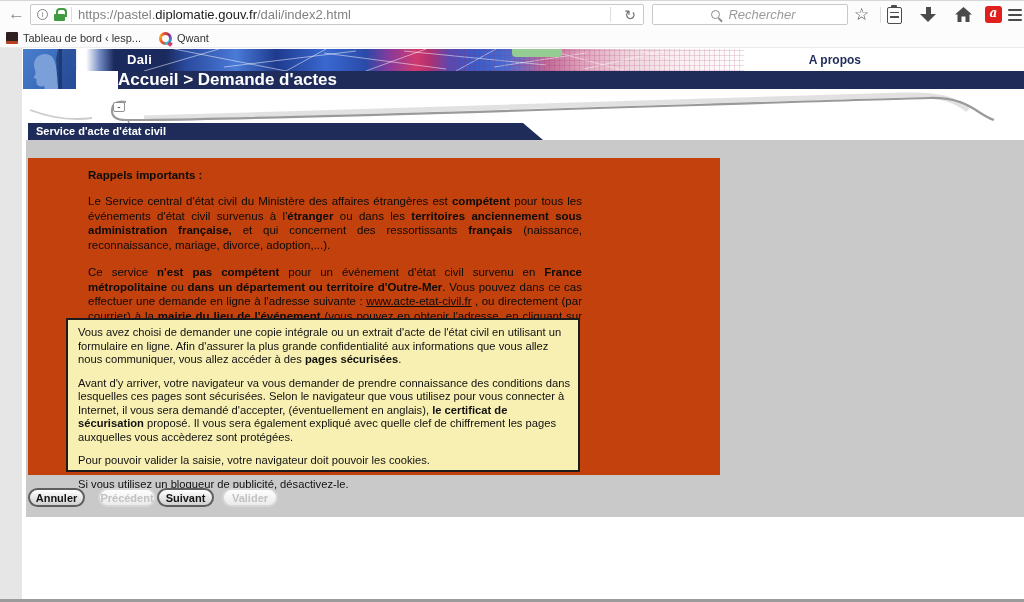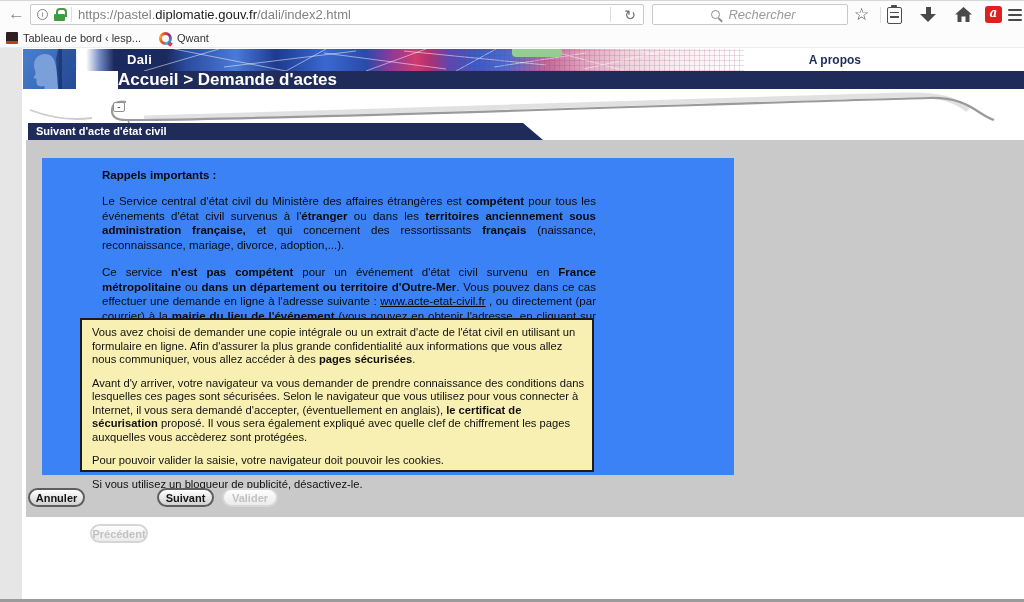--- a/index.html
+++ b/index.html
@@ -80,38 +80,38 @@
   .swoosh{position:absolute;left:24px;top:40px;}
   .minusbox{position:absolute;left:113px;top:54px;width:12px;height:10px;background:#fff;border:1px solid #8f8f8f;
         border-radius:2px;font-size:10px;line-height:7px;text-align:center;color:#444;cursor:pointer;}
 
   .tabbar{position:absolute;left:28px;top:75px;width:515px;height:17px;background:#1f2c5a;
         clip-path:polygon(0 0,calc(100% - 20px) 0,100% 100%,0 100%);
         color:#fff;font-size:11px;font-weight:bold;line-height:17px;padding-left:8px;}
 
   .grayarea{position:absolute;left:26px;top:92px;width:998px;height:377px;background:#c9c9c9;}
 
-  .bluepanel{position:absolute;left:28px;top:110px;width:692px;height:317px;background:#3b82f6;
-        font-size:11.5px;color:#0b0b0b;margin-left:14px;}
+  .bluepanel{position:absolute;left:28px;top:110px;width:692px;height:317px;background:#c2410c;
+        font-size:11.5px;color:#0b0b0b;}
   .panel-inner{position:absolute;left:60px;top:11px;width:494px;}
   .intro-h{font-weight:bold;margin:0 0 0 0;}
   .panel-inner p{margin:13px 0 0 0;line-height:14.5px;}
   .just{text-align:justify;}
   .b{font-weight:bold;} .u{text-decoration:underline;cursor:pointer;}
 
   .notice{position:absolute;left:38px;top:160px;width:514px;height:154px;background:#f8efb2;
         border:2px solid #1c1c1c;padding:6px 8px 16px 10px;font-size:11.2px;color:#111;}
   .notice p{margin:0 0 10px 0;line-height:13.5px;}
 
   .pill{position:absolute;top:440px;height:19px;border-radius:9.5px;font-family:"Liberation Sans",sans-serif;
         font-size:11px;font-weight:bold;padding:0;cursor:pointer;
         background:linear-gradient(#ffffff,#d0d0d0);border:2px solid #5e5e5e;color:#141414;}
   .pill.disabled{background:linear-gradient(#fdfdfd,#ebebeb);border:2px solid #d6d6d6;color:#c2c2c2;cursor:default;}
   .btn-annuler{left:28px;width:57px;}
-  .btn-precedent{left:90px;width:58px;margin-top:36px;}
+  .btn-precedent{left:98px;width:58px;}
   .btn-suivant{left:157px;width:57px;}
   .btn-valider{left:222px;width:56px;}
 
   .bottomline{position:absolute;left:0;top:551px;width:1024px;height:3px;background:#9b9b9b;}
 </style>
 </head>
 <body>
 
 <div class="screen">
 
@@ -200,21 +200,21 @@
     <span class="apropos">A propos</span>
 
     <svg class="swoosh" width="1000" height="35" viewBox="0 0 1000 35">
       <path d="M120,30 C400,22 750,10 880,7 c35,-1 50,4 64,15" stroke="#dcdcdc" stroke-width="5" fill="none" opacity="0.85"></path>
       <path d="M102,14 q-14,-2 -14,9 q0,9 14,9 l20,0 C300,30 750,14 905,10 c40,-1 47,16 65,22" stroke="#9a9a9a" stroke-width="2.2" fill="none"></path>
       <path d="M6,22 q32,12 62,8" stroke="#cccccc" stroke-width="1.8" fill="none"></path>
       <path d="M104,32 l1,3" stroke="#9a9a9a" stroke-width="1.5" fill="none"></path>
     </svg>
     <div class="minusbox">-</div>
 
-    <div class="tabbar">Suivant d'acte d'état civil</div>
+    <div class="tabbar">Service d'acte d'état civil</div>
 
     <div class="grayarea"></div>
 
     <div class="bluepanel">
       <div class="panel-inner">
         <div class="intro-h">Rappels importants :</div>
         <p class="just"><span>Le Service central d'état civil du Ministère des affaires étrangères est </span><span class="b">compétent</span><span> pour tous les événements d'état civil survenus à l'</span><span class="b">étranger</span><span> ou dans les </span><span class="b">territoires anciennement sous administration française,</span><span> et qui concernent des ressortissants </span><span class="b">français</span><span> (naissance, reconnaissance, mariage, divorce, adoption,...).</span></p>
         <p class="just"><span>Ce service </span><span class="b">n'est pas compétent</span><span> pour un événement d'état civil survenu en </span><span class="b">France métropolitaine</span><span> ou </span><span class="b">dans un département ou territoire d'Outre-Mer</span><span>. Vous pouvez dans ce cas effectuer une demande en ligne à l'adresse suivante : </span><span class="u">www.acte-etat-civil.fr</span><span> , ou directement (par courrier) à la </span><span class="b">mairie du lieu de l'événement</span><span> (vous pouvez en obtenir l'adresse, en cliquant sur le lien suivant </span><span class="u">www.pagesjaunes.fr</span><span>).</span></p>
       </div>
       <div class="notice">

